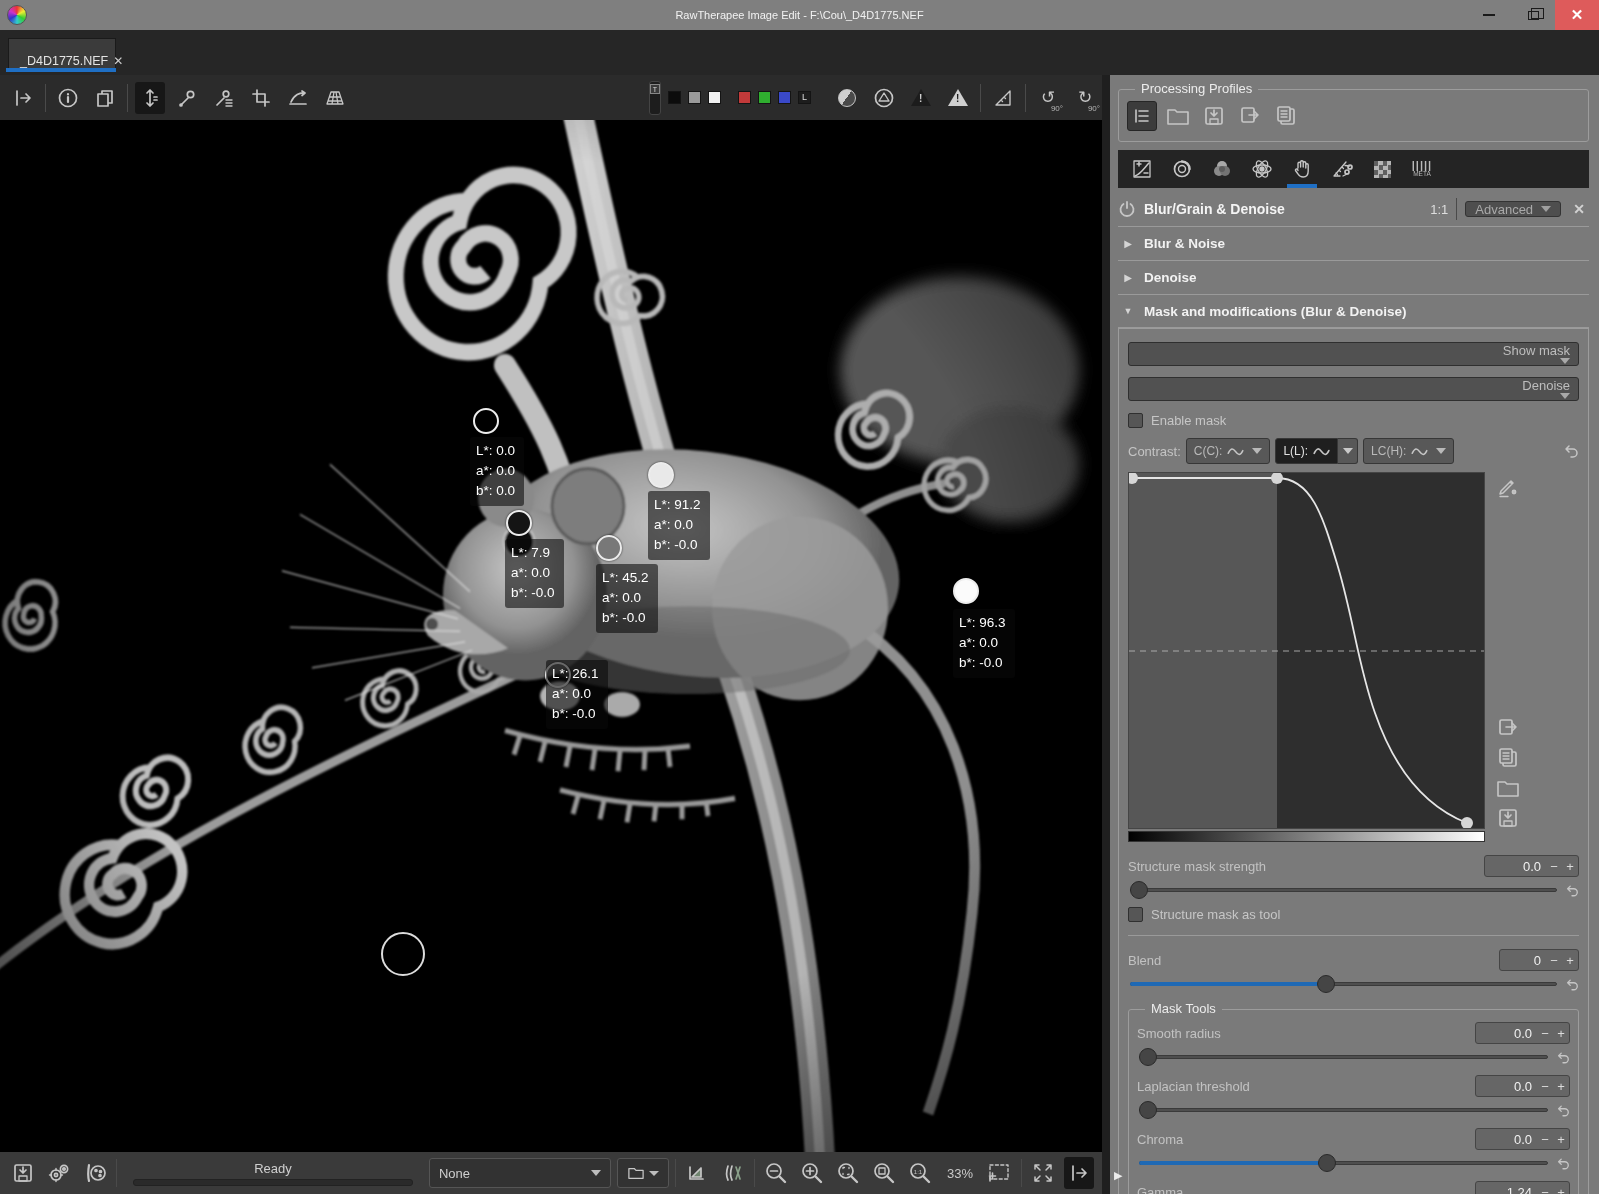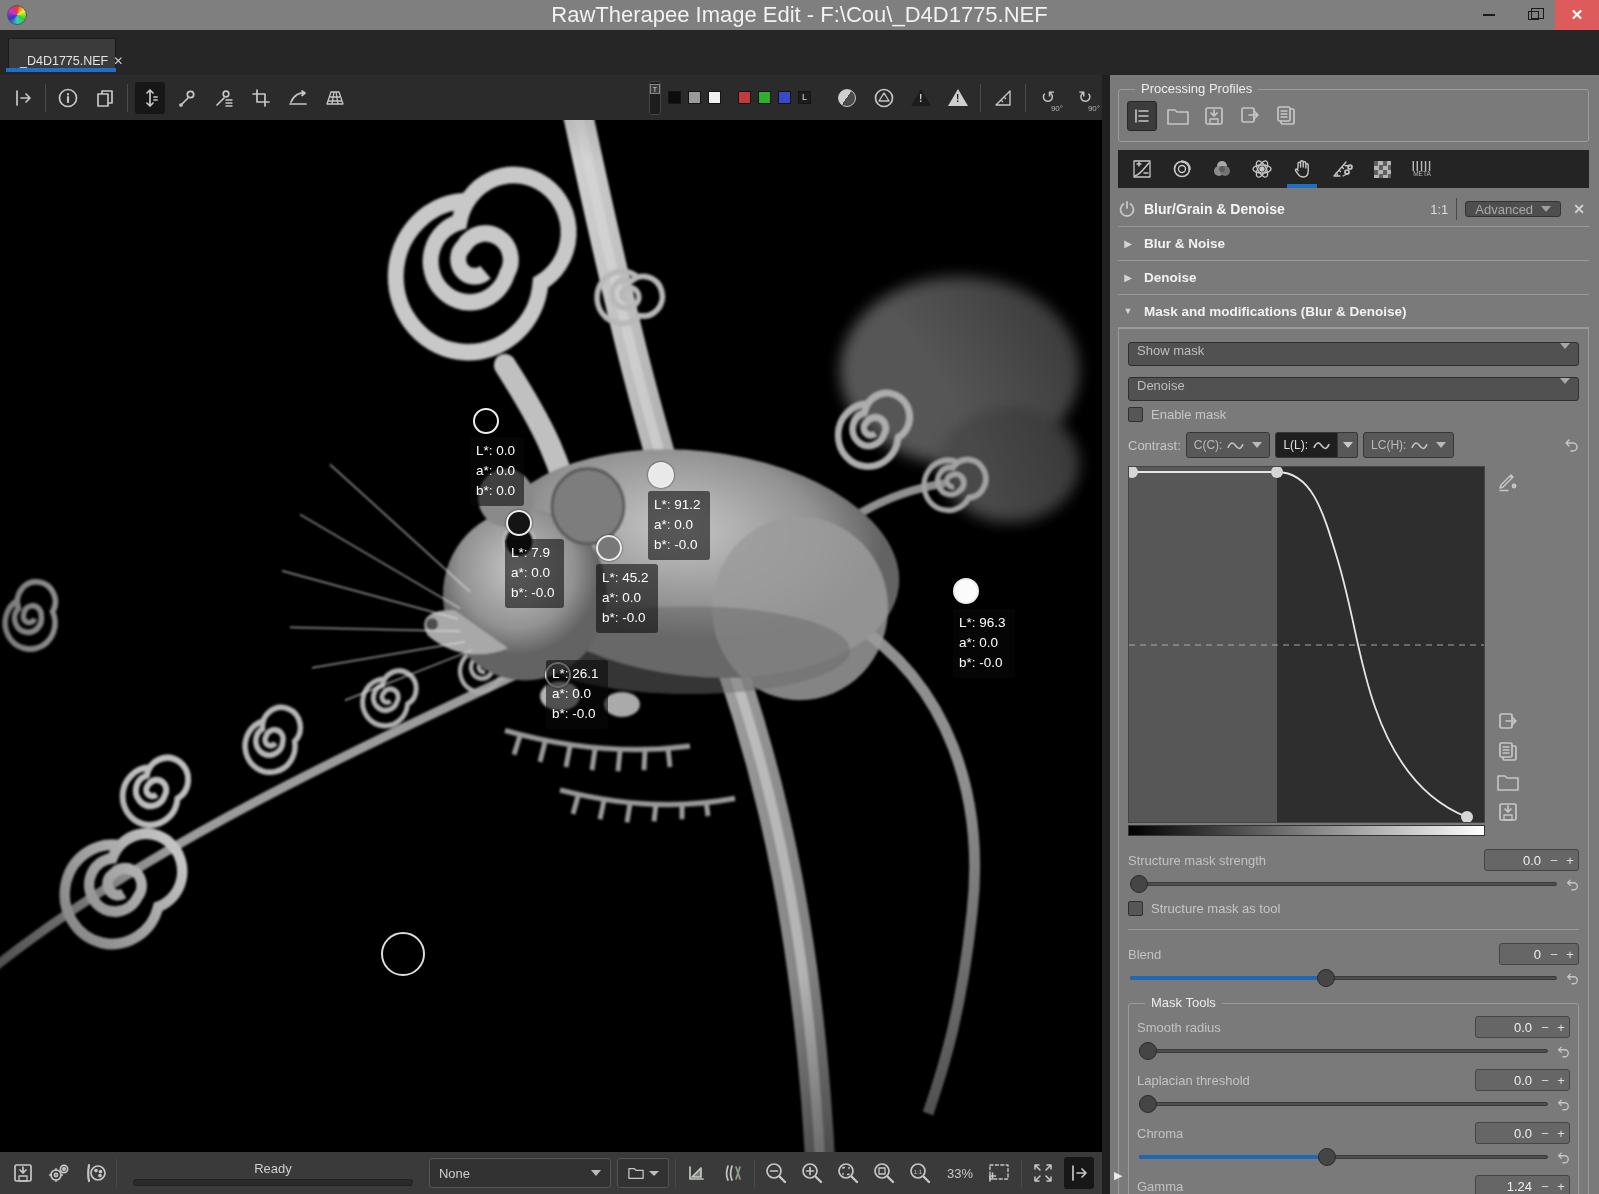--- a/index.html
+++ b/index.html
@@ -5,21 +5,21 @@
   * { margin:0; padding:0; box-sizing:border-box; }
   html,body { width:1599px; height:1194px; overflow:hidden; background:#2b2b2b;
               font-family:"Liberation Sans", sans-serif; }
   .app { position:relative; width:1599px; height:1194px; overflow:hidden; }
 
   
   .titlebar { position:absolute; left:0; top:0; width:100%; height:30px; background:#7f7f7f;
               display:flex; align-items:center; }
   .logo { width:20px; height:20px; border-radius:50%; margin-left:7px;
           background:conic-gradient(#e33,#ee3,#3c3,#3cc,#33c,#c3c,#e33); border:1px solid #555; }
-  .title-text { position:absolute; left:0; right:0; text-align:center; color:#f2f2f2; font-size:22px; }
+  .title-text { position:absolute; left:0; right:0; text-align:center; color:#f2f2f2; font-size:11px; }
   .winbtns { margin-left:auto; display:flex; height:30px; z-index:2; }
   .winbtn { width:44px; height:30px; display:flex; align-items:center; justify-content:center; color:#222; }
   .winbtn.min::after { content:""; width:12px; height:2px; background:#1a1a1a; }
   .winbtn.restore span { width:11px; height:9px; border:1.5px solid #1a1a1a; position:relative; background:transparent; }
   .winbtn.restore span::before { content:""; position:absolute; left:2px; top:-4px; width:11px; height:9px; border:1.5px solid #1a1a1a; }
   .winbtn.close { background:#de5b5b; color:#fff; font-size:15px; font-weight:bold; }
 
   
   .tabbar { position:absolute; left:0; top:30px; width:100%; height:45px; background:#262626; }
   .tab { position:absolute; left:8px; top:8px; width:108px; height:30px; background:#3b3b3b;
@@ -104,22 +104,22 @@
   .adv-select { width:96px; height:16px; background:#4e4e4e; border:1px solid #333; color:#a9a9a9; font-size:13px; }
   .xclose { color:#d2d2d2; font-size:14px; font-weight:bold; padding:0 4px; }
 
   .sections { margin:0 10px 0 8px; }
   .sec-row { height:34px; display:flex; align-items:center; border-top:1px solid #9a9a9a; gap:6px; }
   .sec-arrow { color:#d5d5d5; font-size:10px; width:20px; text-align:center; }
   .sec-title { color:#f2f2f2; font-weight:bold; font-size:13.5px; }
 
   .mask-frame { margin:0 10px 8px 8px; border:1px solid #9c9c9c; padding:7px 9px 10px; }
   .mask-select { height:24px; background:#515151; border:1px solid #2f2f2f; border-radius:3px;
-                 display:flex; align-items:flex-start; padding:0 8px; color:#bdbdbd; font-size:13px; margin-top:6px; }
-  .chk-row { display:flex; align-items:center; gap:8px; margin-top:6px; color:#c6c6c6; font-size:13px; }
+                 display:flex; align-items:flex-end; padding:0 8px; color:#bdbdbd; font-size:13px; margin-top:6px;flex-direction:column; }
+  .chk-row { display:flex; align-items:center; gap:8px; margin-top:12px; color:#c6c6c6; font-size:13px; }
   .chk { width:15px; height:15px; background:#565656; border:1px solid #303030; border-radius:2px; flex:none; }
 
   .contrast-row { display:flex; align-items:center; gap:5px; margin-top:10px; color:#c4c4c4; font-size:13px; }
   .curvesel { height:26px; border:1px solid #373737; border-radius:3px; background:#585858;
               display:flex; align-items:center; padding:0 7px; gap:5px; color:#b9b9b9; font-size:12px; }
   .curvesel .arr { border-top-color:#b9b9b9; margin-left:3px; }
   .curvesel.dark { background:#1f1f1f; color:#e0e0e0; border-radius:3px 0 0 3px; }
   .curvesel-arrbtn { height:26px; width:20px; background:#585858; border:1px solid #373737; border-left:none;
                      border-radius:0 3px 3px 0; display:flex; align-items:center; justify-content:center; }
   .reset-ic { margin-left:auto; }

